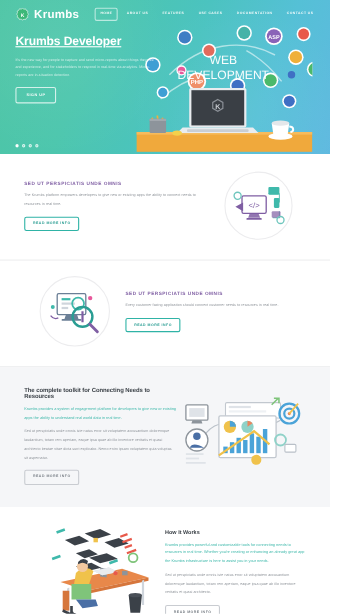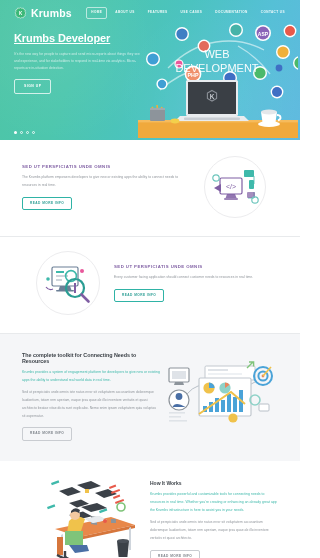--- a/index.html
+++ b/index.html
@@ -75,21 +75,21 @@
     position:absolute; left:14px; bottom:6px; z-index:7;
     display:flex; gap:3px; align-items:center;
   }
   .hero-dots i {
     width:3px; height:3px; border-radius:50%;
     border:1px solid rgba(255,255,255,.8); display:block;
   }
   .hero-dots i.on { background:rgba(255,255,255,.95); }
 
   
-  .hero-art { position:absolute; right:2px; top:16px; width:160px; height:124px;text-align:right; }
+  .hero-art { position:absolute; right:16px; top:16px; width:160px; height:124px;text-align:right; }
   .hero-art svg { display:block; }
 
   
   .sec { position:relative; }
   .sec-white { background:#ffffff; }
   .sec-grey  { background:#f5f6f8; }
   .sec-line  { border-bottom:1px solid #e8eaec; }
 
   .row { display:flex; align-items:center; padding:0 22px; }
   .col-copy { flex:1 1 auto; }

